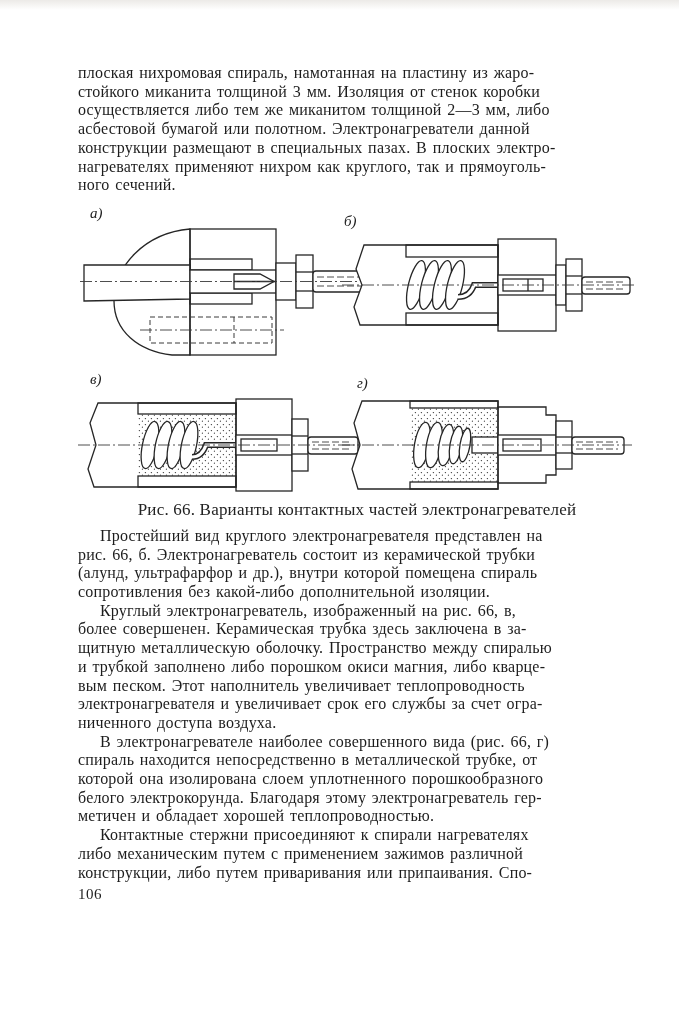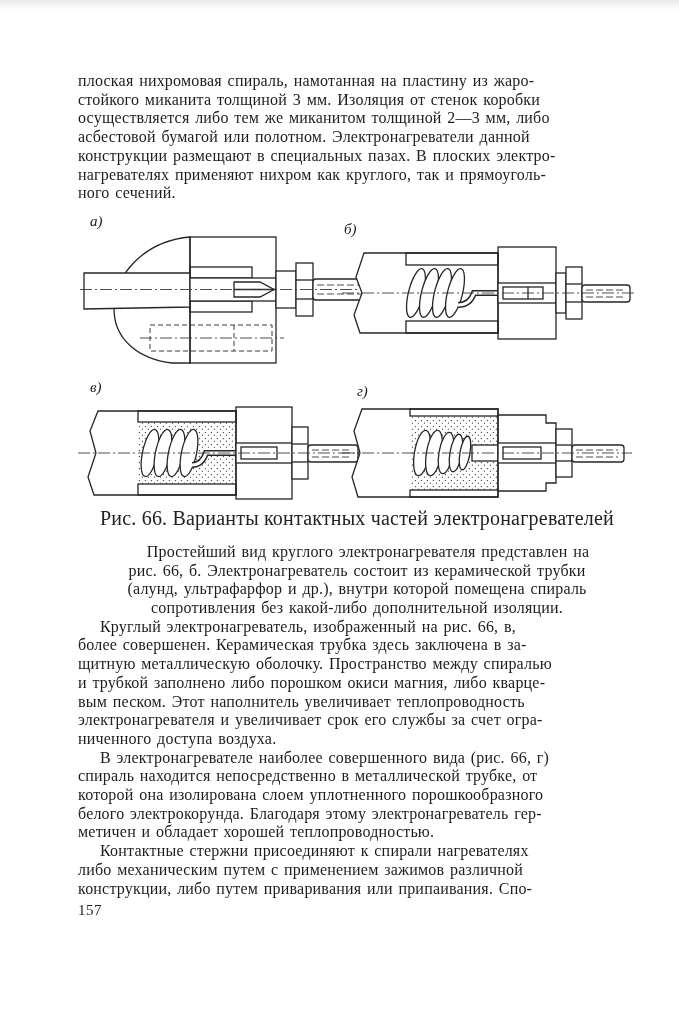--- a/index.html
+++ b/index.html
@@ -7,43 +7,43 @@
     width:679px;height:1024px;overflow:hidden;
     background:#ffffff;
     font-family:"Liberation Serif", serif;
     color:#1d1d1d;
   }
   .page{
     position:relative;width:679px;height:1024px;
     background:linear-gradient(#eceae7 0px,#ffffff 10px);
   }
   .text-col{
-    position:absolute;left:78px;top:72px;width:558px;
+    position:absolute;left:78px;top:64px;width:558px;
     overflow:hidden;
   }
   p.body{
     margin:0;
     font-size:16px;line-height:18.7px;
     letter-spacing:0.2px;word-spacing:1.5px;
     white-space:pre;
   }
   p.indent{ text-indent:22px; }
   .figure{
     position:relative;width:558px;height:292px;margin:8px 0 0 0;
   }
   .diagram-label{
     position:absolute;
     font-style:italic;font-size:15px;color:#222;
   }
   .fig-caption{
-    margin:6px 0 16px 0;text-align:center;
-    font-size:20px;line-height:18px;color:#222;
+    margin:6px 0 8px 0;text-align:center;
+    font-size:17px;line-height:18px;color:#222;
     letter-spacing:0.2px;
   }
-  .after-caption{ margin-top:16px;text-align:center; }
+  .after-caption{ margin-top:16px; }
   .page-number{
     margin:4px 0 0 0;font-size:15px;letter-spacing:0.5px;
   }
   svg{display:block;}
   .ln{stroke:#262626;stroke-width:1.3;fill:none;}
   .fillw{fill:#ffffff;stroke:#262626;stroke-width:1.3;}
   .cl{stroke:#3a3a3a;stroke-width:0.9;fill:none;stroke-dasharray:12 3 2 3;}
   .hid{stroke:#3a3a3a;stroke-width:1;fill:none;stroke-dasharray:5 3;}
   .thread{stroke:#3a3a3a;stroke-width:0.9;fill:none;stroke-dasharray:7 3;}
 </style>
@@ -200,15 +200,15 @@
 ниченного доступа воздуха.</p>
     <p class="body indent">В электронагревателе наиболее совершенного вида (рис. 66, г)
 спираль находится непосредственно в металлической трубке, от
 которой она изолирована слоем уплотненного порошкообразного
 белого электрокорунда. Благодаря этому электронагреватель гер-
 метичен и обладает хорошей теплопроводностью.</p>
     <p class="body indent">Контактные стержни присоединяют к спирали нагревателях
 либо механическим путем с применением зажимов различной
 конструкции, либо путем приваривания или припаивания. Спо-</p>
 
-    <p class="page-number">157</p>
+    <p class="page-number">106</p>
   </div>
 </div>
 
 </body></html>

